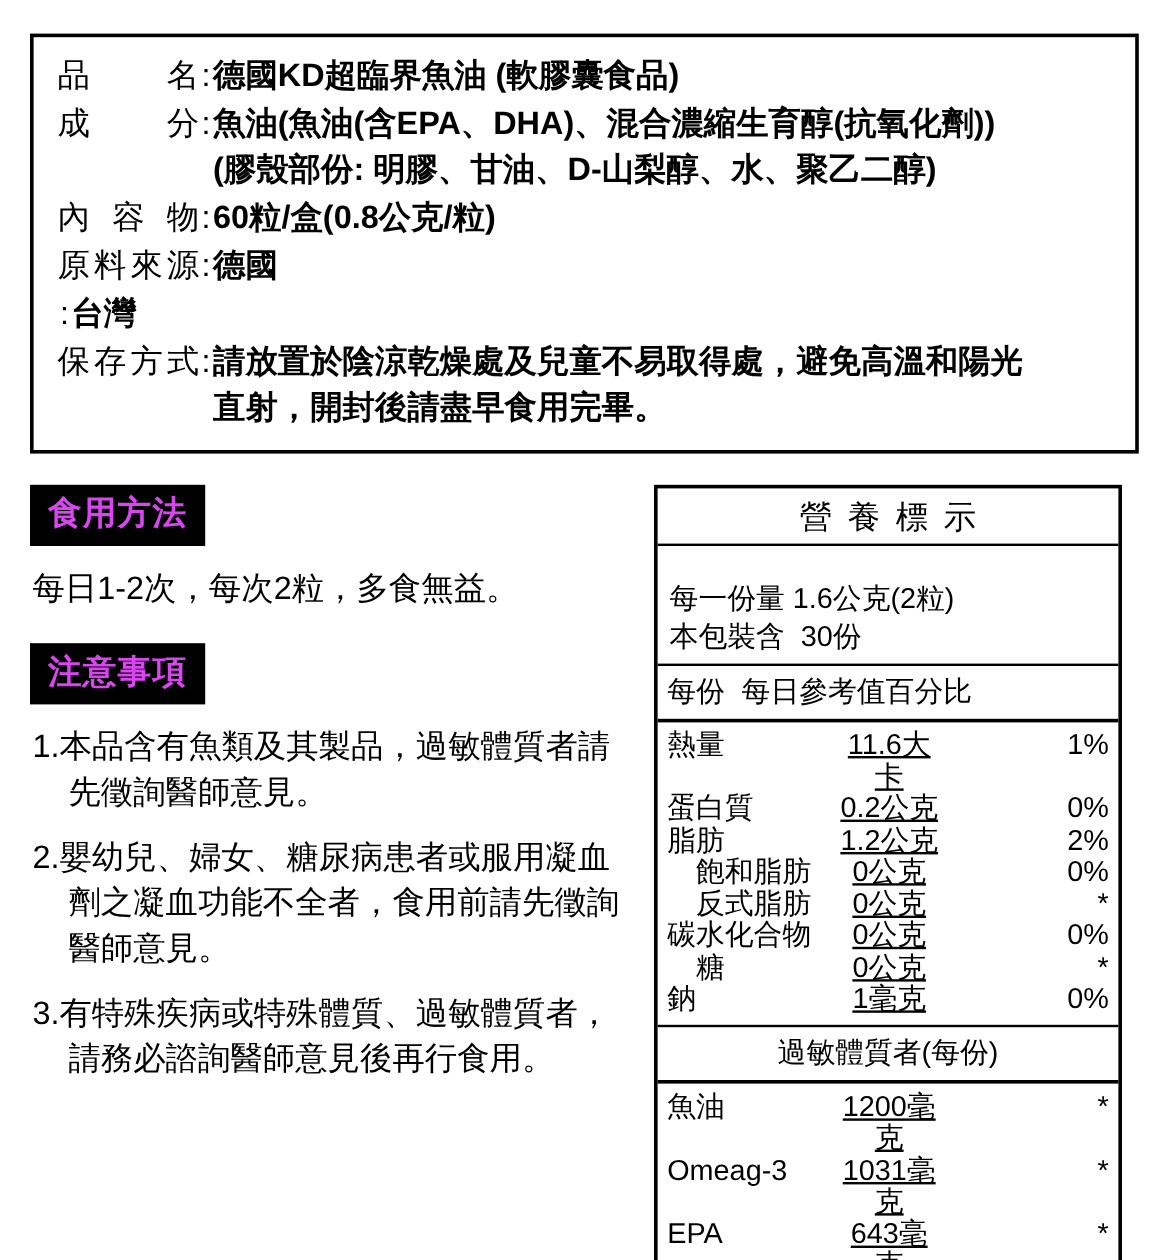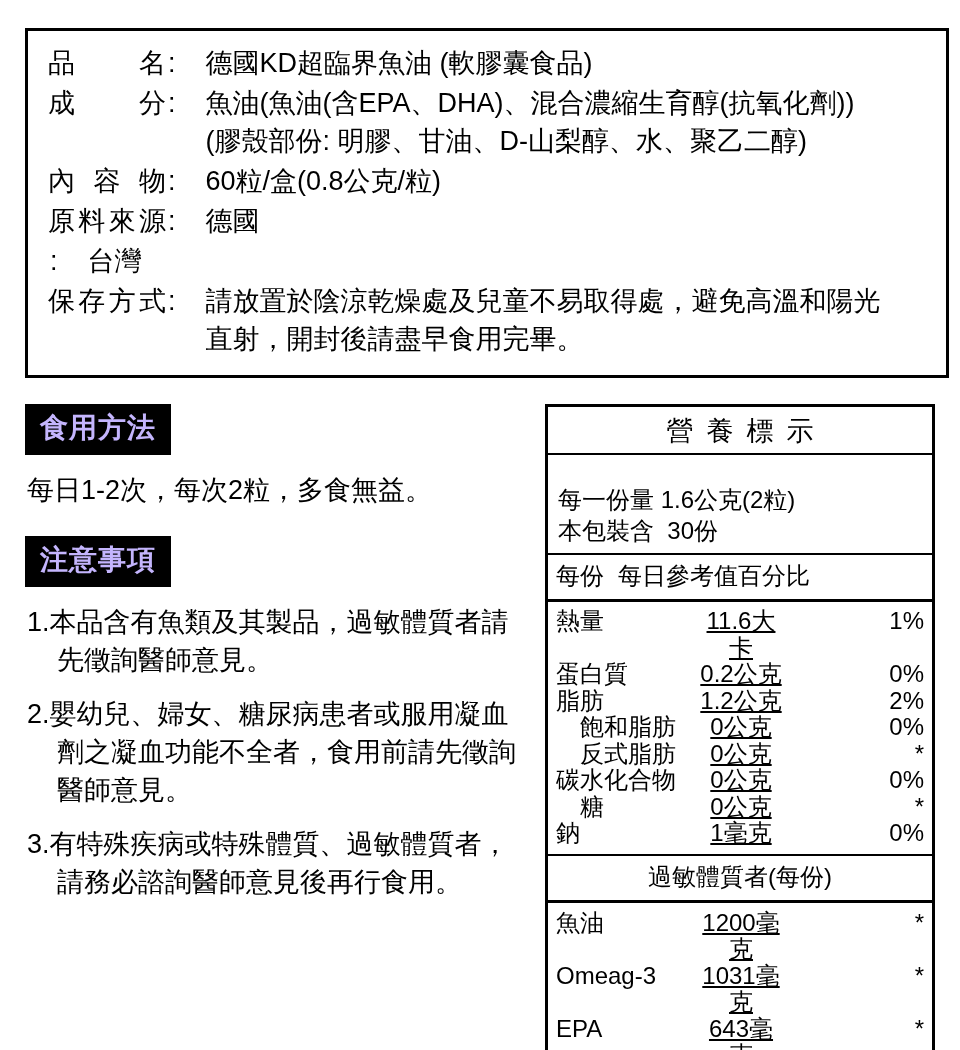--- a/index.html
+++ b/index.html
@@ -23,31 +23,31 @@
     line-height: 38px;
   }
   .p-row { display: flex; align-items: flex-start; margin-bottom: 2px; }
   .p-lbl {
     flex: 0 0 118px;
     text-align: justify;
     text-align-last: justify;
     white-space: nowrap;
   }
   .p-colon { flex: 0 0 auto; padding-left: 2px; }
-  .p-val { flex: 1 1 auto; margin-left: 30px; white-space: pre-line; }
+  .p-val { flex: 1 1 auto; margin-left: 2px; white-space: pre-line; font-weight: bold; }
 
   
   .columns { display: flex; margin-top: 26px; }
   .left-col { width: 505px; flex: 0 0 505px; }
   .right-col { width: 390px; flex: 0 0 390px; margin-left: 15px; }
 
   .black-hdr {
     display: inline-block;
     background: #000;
-    color: #c4b5fd;
+    color: #d946ef;
     font-size: 28px;
     font-weight: bold;
     padding: 5px 15px 8px 15px;
     letter-spacing: 1px;
   }
   .usage-text { font-size: 27px; margin: 17px 0 28px 2px; }
   .note-item {
     font-size: 27px;
     line-height: 38px;
     margin: 16px 0 0 2px;

